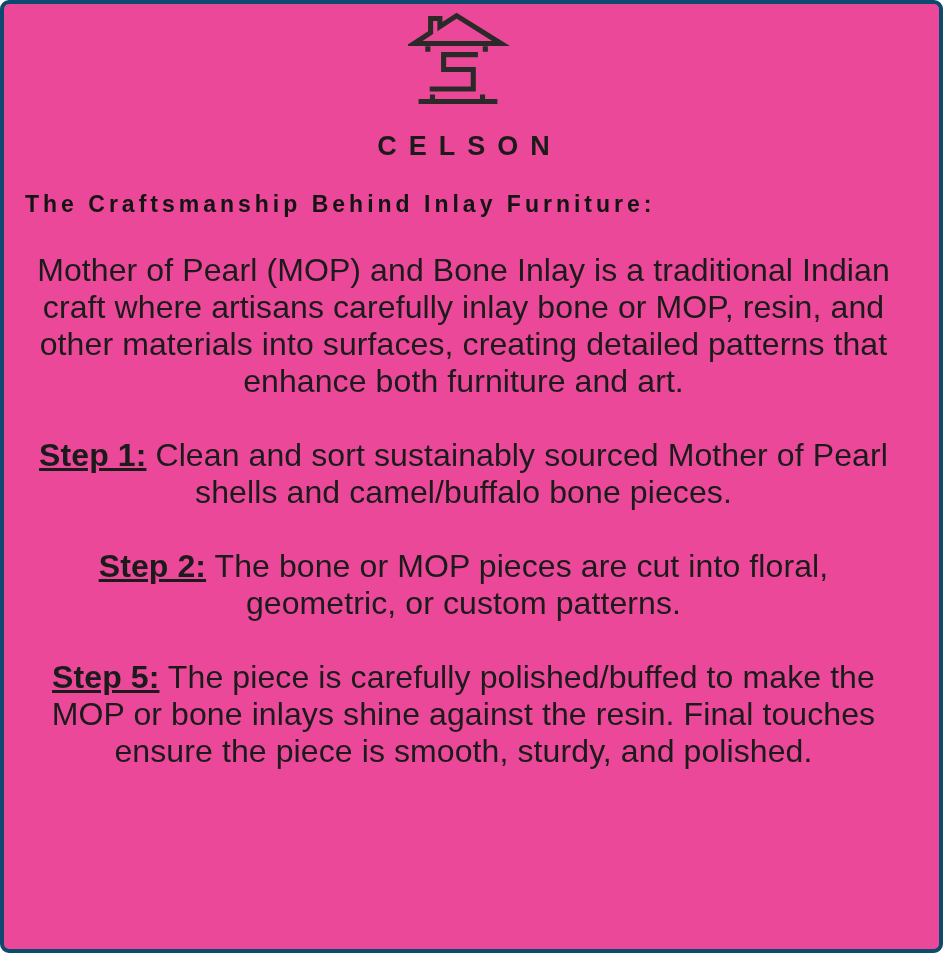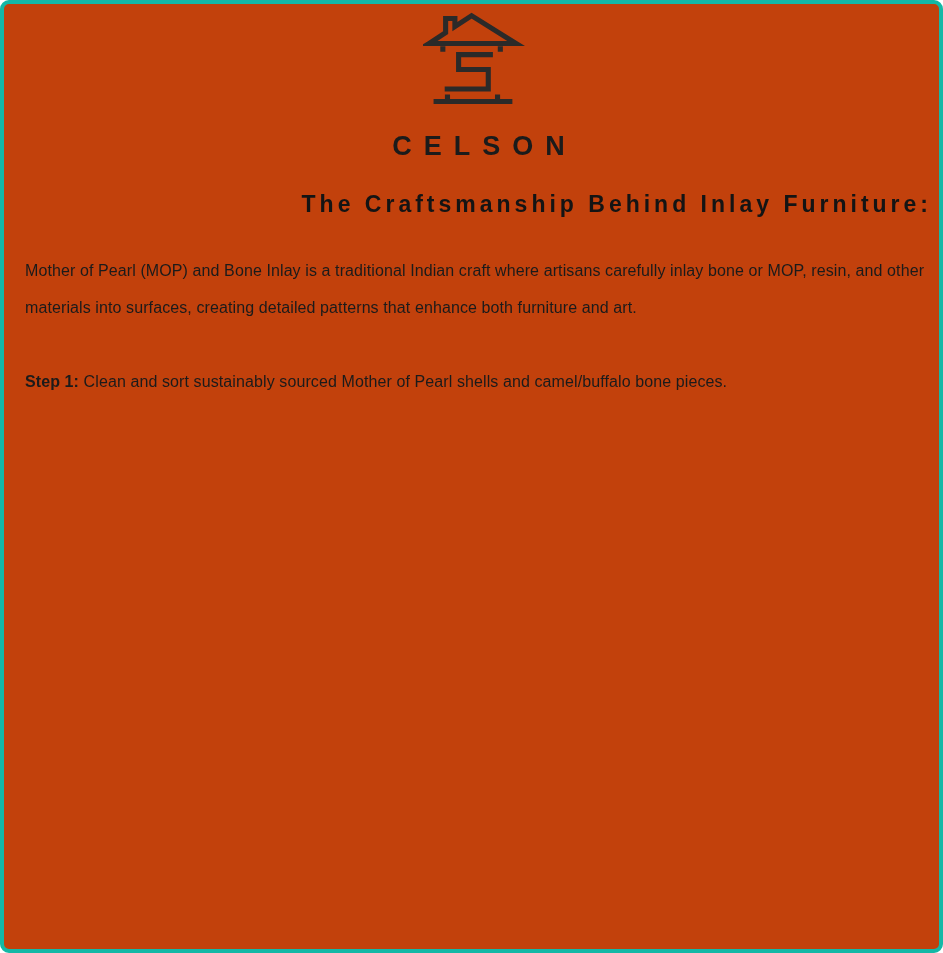--- a/index.html
+++ b/index.html
@@ -5,24 +5,24 @@
   html, body {
     margin: 0;
     padding: 0;
     background: #ffffff;
     font-family: "Liberation Sans", "DejaVu Sans", sans-serif;
   }
   .page {
     box-sizing: border-box;
     width: 943px;
     height: 953px;
-    border: 4px solid #14b8a6;
+    border: 4px solid #0c4a6e;
     border-radius: 9px;
-    background: #c2410c;
-    padding: 6px 7px 0 21px;
+    background: #ec4899;
+    padding: 6px 37px 0 21px;
     overflow: hidden;
   }
   .logo-wrap {
     text-align: center;
     margin-top: 2px;
   }
   .logo-wrap svg {
     display: inline-block;
   }
   .brand {
@@ -35,34 +35,35 @@
     margin-top: 14px;
     line-height: 28px;
   }
   .heading {
     font-size: 23px;
     font-weight: 700;
     letter-spacing: 4px;
     color: #141414;
     margin-top: 29px;
     line-height: 30px;
-    text-align: right;
   }
   .body-copy {
     margin-top: 33px;
   }
   .body-copy p {
     margin: 0 0 37px 0;
-    font-size: 16px;
+    font-size: 32px;
     line-height: 37px;
     color: #1b1b1b;
     letter-spacing: 0.1px;
+    text-align: center;
   }
   .body-copy p b {
     font-weight: 700;
+    text-decoration: underline;
   }
 </style>
 </head>
 <body>
 
 <div class="page">
 
   <div class="logo-wrap">
     
     <svg width="112" height="102" viewBox="0 0 120 110" fill="none" stroke="#2b2a29" stroke-width="5.5" stroke-linecap="butt" stroke-linejoin="miter" aria-hidden="true">
@@ -80,15 +81,17 @@
     </svg>
   </div>
 
   <div class="brand">CELSON</div>
 
   <div class="heading">The Craftsmanship Behind Inlay Furniture:</div>
 
   <div class="body-copy">
     <p><b></b><span>Mother of Pearl (MOP) and Bone Inlay is a traditional Indian craft where artisans carefully inlay bone or MOP, resin, and other materials into surfaces, creating detailed patterns that enhance both furniture and art.</span></p>
     <p><b>Step 1:</b><span> Clean and sort sustainably sourced Mother of Pearl shells and camel/buffalo bone pieces.</span></p>
+    <p><b>Step 2:</b><span> The bone or MOP pieces are cut into floral, geometric, or custom patterns.</span></p>
+    <p><b>Step 5:</b><span> The piece is carefully polished/buffed to make the MOP or bone inlays shine against the resin. Final touches ensure the piece is smooth, sturdy, and polished.</span></p>
   </div>
 
 </div>
 
 </body></html>

